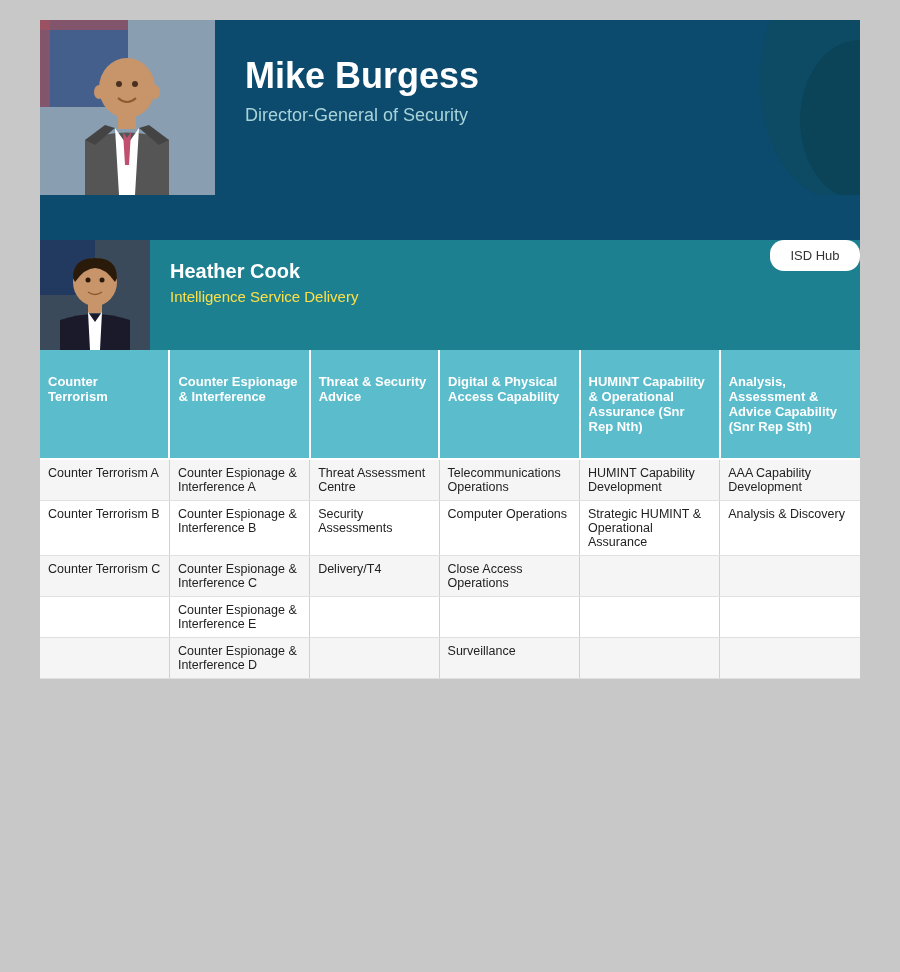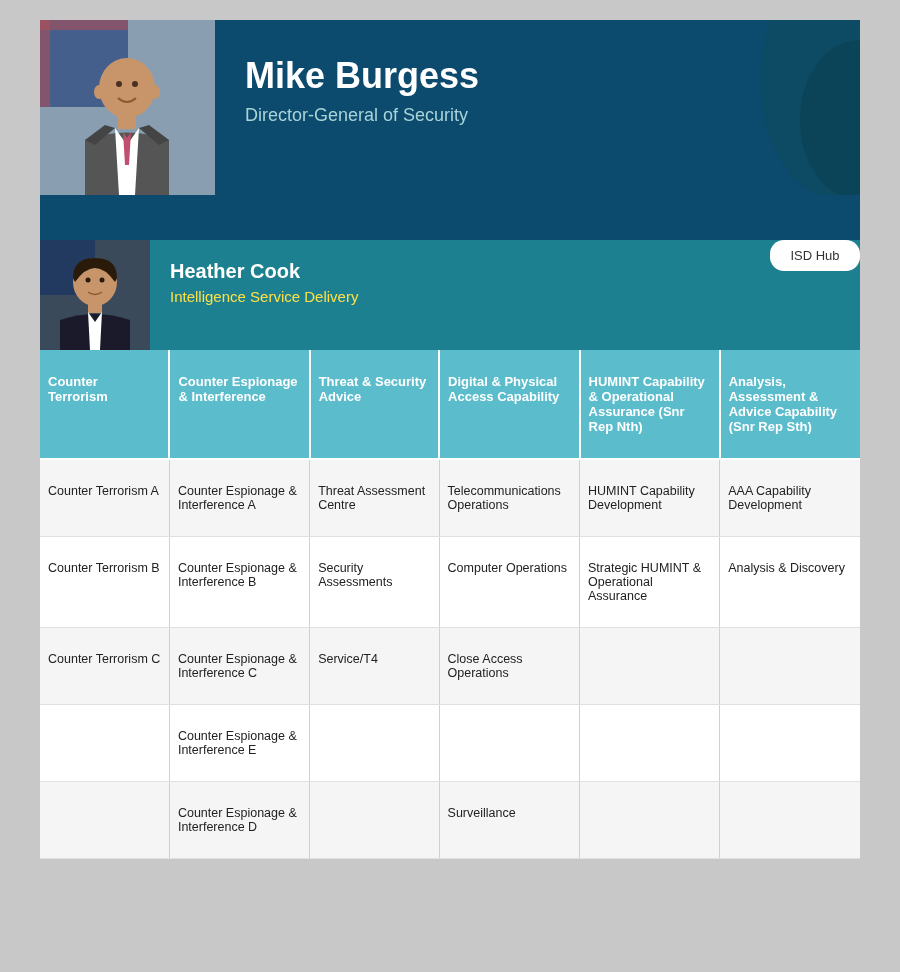--- a/index.html
+++ b/index.html
@@ -90,21 +90,21 @@
       text-align: left;
       border-right: 2px solid white;
       border-bottom: 2px solid white;
     }
     .org-table th:last-child {
       border-right: none;
     }
     .org-table td {
       font-size: 12.5px;
       color: #222;
-      padding: 24px 8px;
+      padding: 6px 8px;
       vertical-align: top;
       border-right: 1px solid #d0d0d0;
       border-bottom: 1px solid #e0e0e0;
       background: white;
     }
     .org-table td:last-child {
       border-right: none;
     }
     .org-table tr:nth-child(odd) td {
       background: #f5f5f5;
@@ -251,21 +251,21 @@
           <td>Counter Terrorism B</td>
           <td>Counter Espionage &amp; Interference B</td>
           <td>Security Assessments</td>
           <td>Computer Operations</td>
           <td>Strategic HUMINT &amp; Operational Assurance</td>
           <td>Analysis &amp; Discovery</td>
         </tr>
         <tr>
           <td>Counter Terrorism C</td>
           <td>Counter Espionage &amp; Interference C</td>
-          <td>Service/T4</td>
+          <td>Delivery/T4</td>
           <td>Close Access Operations</td>
           <td></td>
           <td></td>
         </tr>
         <tr>
           <td></td>
           <td>Counter Espionage &amp; Interference E</td>
           <td></td>
           <td></td>
           <td></td>

